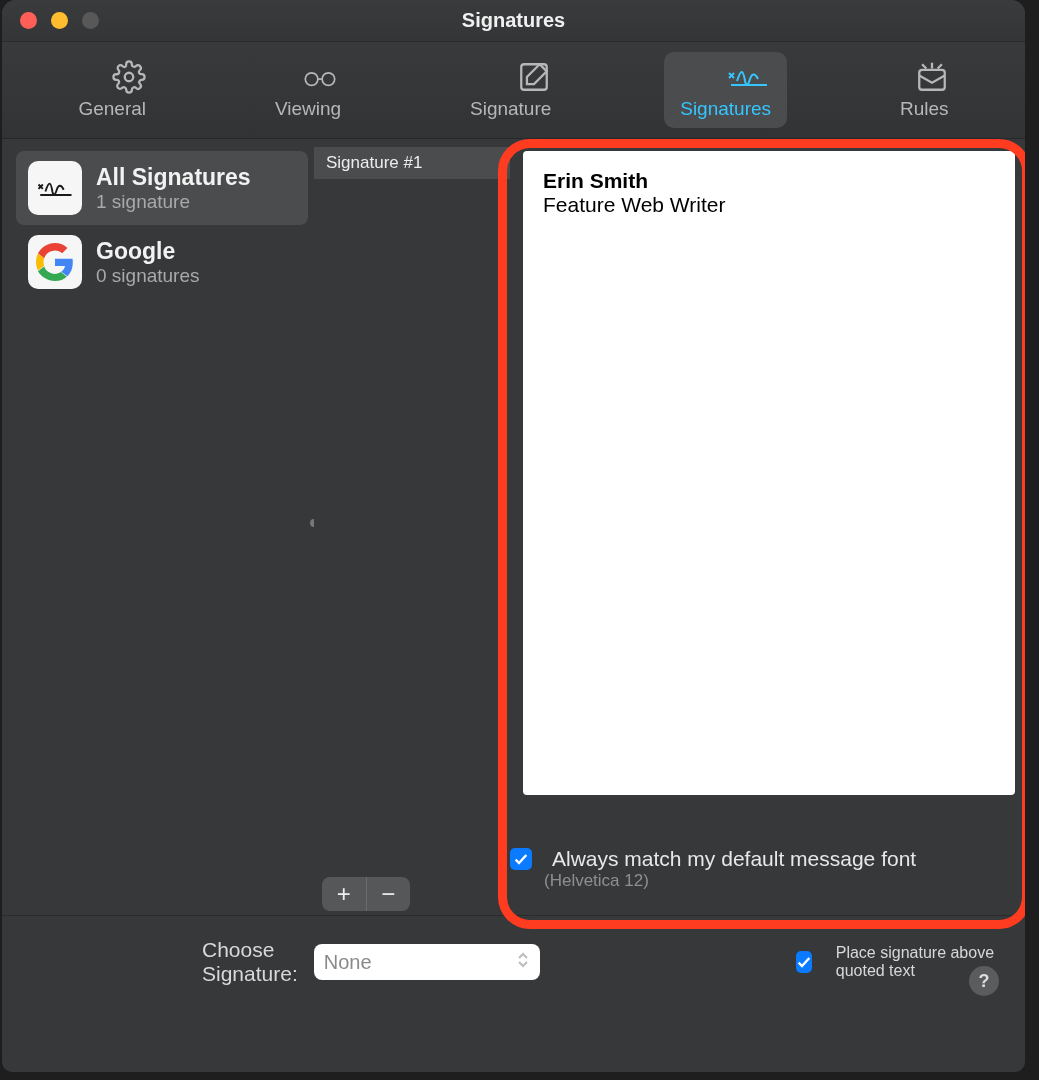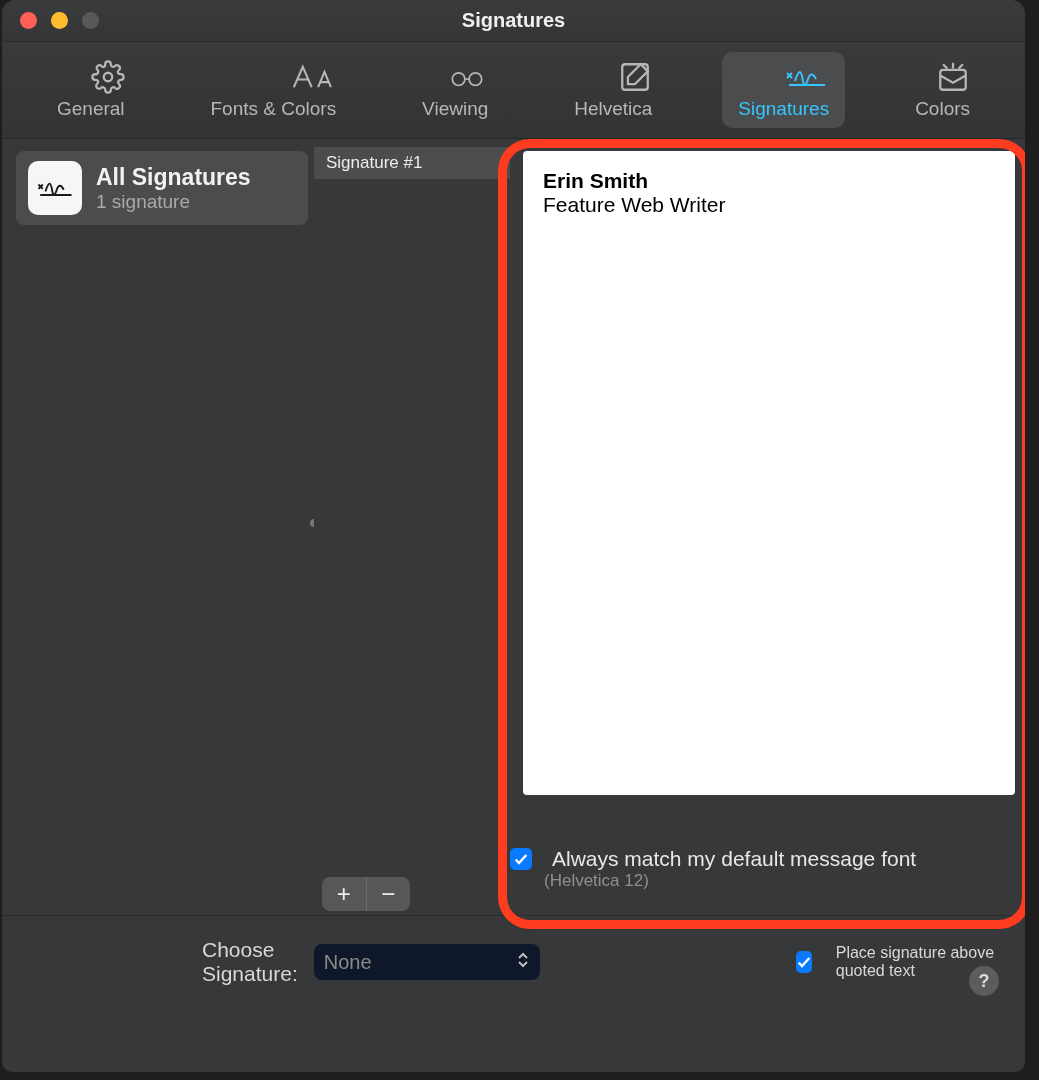--- a/index.html
+++ b/index.html
@@ -169,21 +169,21 @@
     display:flex;
     flex-direction:row;
     gap:24px;
     padding:16px 20px 28px 20px;
     position:relative;
   }
   .row{display:flex;align-items:center;gap:16px;}
   .label{font-size:21px;color:#d8d8d8;margin-left:180px;}
   .select{
     display:flex;align-items:center;justify-content:space-between;
-    background:#0f172a;border-radius:8px;padding:6px 10px;
+    background:#ffffff;border-radius:8px;padding:6px 10px;
     min-width:226px;height:36px;cursor:pointer;
   }
   .select .val{color:#8a8a8a;font-size:20px;}
   .select .caret svg{width:14px;height:18px;color:#bcbcbc;}
   .help{
     position:absolute; right:26px; bottom:18px;
     width:30px;height:30px;border-radius:50%;
     background:#5a5c5e;color:#ddd;
     display:flex;align-items:center;justify-content:center;
     font-size:18px;font-weight:600;cursor:pointer;
@@ -208,83 +208,88 @@
       <span class="ticon">
         <svg width="34" height="34" viewBox="0 0 24 24" fill="none" stroke="currentColor" stroke-width="1.6">
             <circle cx="12" cy="12" r="3"></circle>
             <path d="M19.4 15a1.7 1.7 0 0 0 .34 1.87l.06.06a2 2 0 1 1-2.83 2.83l-.06-.06a1.7 1.7 0 0 0-1.87-.34 1.7 1.7 0 0 0-1 1.55V21a2 2 0 0 1-4 0v-.09a1.7 1.7 0 0 0-1-1.55 1.7 1.7 0 0 0-1.87.34l-.06.06a2 2 0 1 1-2.83-2.83l.06-.06A1.7 1.7 0 0 0 5 15a1.7 1.7 0 0 0-1.55-1H3a2 2 0 0 1 0-4h.09A1.7 1.7 0 0 0 5 9a1.7 1.7 0 0 0-.34-1.87l-.06-.06A2 2 0 1 1 7.43 4.24l.06.06A1.7 1.7 0 0 0 9 5a1.7 1.7 0 0 0 1-1.55V3a2 2 0 0 1 4 0v.09c0 .67.4 1.27 1 1.55a1.7 1.7 0 0 0 1.87-.34l.06-.06a2 2 0 1 1 2.83 2.83l-.06.06A1.7 1.7 0 0 0 19 9c.28.6.88 1 1.55 1H21a2 2 0 0 1 0 4h-.09c-.67 0-1.27.4-1.55 1z"></path>
           </svg>
       </span>
       <span class="tlabel">General</span>
     </div>
     <div class="tool">
       <span class="ticon">
-        <svg width="46" height="34" viewBox="0 0 36 24" fill="none" stroke="currentColor" stroke-width="1.6">
-            <path d="M3 20 L10 4 L17 20 M5.5 14 H14.5"></path>
-            <path d="M22 20 L27 8 L32 20 M23.7 16 H30.3"></path>
-          </svg>
-      </span>
-      <span class="tlabel">Fonts &amp; Colors</span>
-    </div>
-    <div class="tool">
-      <span class="ticon">
         <svg width="42" height="34" viewBox="0 0 40 24" fill="none" stroke="currentColor" stroke-width="1.6">
             <circle cx="12" cy="14" r="6"></circle>
             <circle cx="28" cy="14" r="6"></circle>
             <path d="M18 14h4"></path>
           </svg>
       </span>
       <span class="tlabel">Viewing</span>
     </div>
     <div class="tool">
       <span class="ticon">
         <svg width="34" height="34" viewBox="0 0 24 24" fill="none" stroke="currentColor" stroke-width="1.6">
             <rect x="3" y="3" width="18" height="18" rx="2"></rect>
             <path d="M16 3l5 5-9 9H7v-5z"></path>
           </svg>
       </span>
-      <span class="tlabel">Helvetica</span>
+      <span class="tlabel">Signature</span>
     </div>
     <div class="tool active">
       <span class="ticon">
         <svg width="46" height="34" viewBox="0 0 46 24" fill="none" stroke="currentColor" stroke-width="2">
             <path d="M4 8l5 5M4 13l5-5"></path>
             <path d="M12 16c4-12 6-12 8 0 1 5 3 5 5-2 2-6 5-6 8 0"></path>
             <line x1="6" y1="20" x2="42" y2="20"></line>
           </svg>
       </span>
       <span class="tlabel">Signatures</span>
     </div>
     <div class="tool">
       <span class="ticon">
         <svg width="34" height="34" viewBox="0 0 24 24" fill="none" stroke="currentColor" stroke-width="1.6">
             <rect x="3" y="7" width="18" height="14" rx="2"></rect>
             <path d="M3 11l9 5 9-5"></path>
             <path d="M8 6l-3-3M16 6l3-3M12 6V2"></path>
           </svg>
       </span>
-      <span class="tlabel">Colors</span>
+      <span class="tlabel">Rules</span>
     </div>
   </div>
 
   <div class="main">
     <div class="cols">
 
       <div class="sidebar">
         <div class="acct selected">
           <div class="acct-icon">
             <svg width="40" height="30" viewBox="0 0 46 24" fill="none" stroke="#1a1a1a" stroke-width="2.2">
                 <path d="M4 8l5 5M4 13l5-5"></path>
                 <path d="M12 16c4-12 6-12 8 0 1 5 3 5 5-2 2-6 5-6 8 0"></path>
                 <line x1="6" y1="20" x2="42" y2="20"></line>
               </svg>
           </div>
           <div class="acct-texts">
             <div class="acct-title">All Signatures</div>
             <div class="acct-sub">1 signature</div>
+          </div>
+        </div>
+        <div class="acct">
+          <div class="acct-icon google">
+            <svg viewBox="0 0 48 48">
+                <path fill="#EA4335" d="M24 9.5c3.5 0 6.6 1.2 9 3.5l6.7-6.7C35.6 2.2 30.1 0 24 0 14.6 0 6.4 5.4 2.5 13.2l7.8 6C12.2 13.3 17.6 9.5 24 9.5z"></path>
+                <path fill="#4285F4" d="M46.5 24.5c0-1.6-.1-3.1-.4-4.5H24v9h12.7c-.6 3-2.3 5.5-4.8 7.2l7.5 5.8c4.4-4.1 7.1-10.1 7.1-17.5z"></path>
+                <path fill="#FBBC05" d="M10.3 28.8c-.5-1.5-.8-3.1-.8-4.8s.3-3.3.8-4.8l-7.8-6C.9 16.7 0 20.2 0 24s.9 7.3 2.5 10.8l7.8-6z"></path>
+                <path fill="#34A853" d="M24 48c6.1 0 11.2-2 14.9-5.5l-7.5-5.8c-2 1.4-4.7 2.3-7.4 2.3-6.4 0-11.8-3.8-13.7-9.2l-7.8 6C6.4 42.6 14.6 48 24 48z"></path>
+              </svg>
+          </div>
+          <div class="acct-texts">
+            <div class="acct-title">Google</div>
+            <div class="acct-sub">0 signatures</div>
           </div>
         </div>
         <div class="drag-dot"></div>
       </div>
 
       <div class="sigcol">
         <div class="sigitem">Signature #1</div>
 
         <div style="position:absolute;bottom:-2px;left:0;">
           <div class="addremove">

